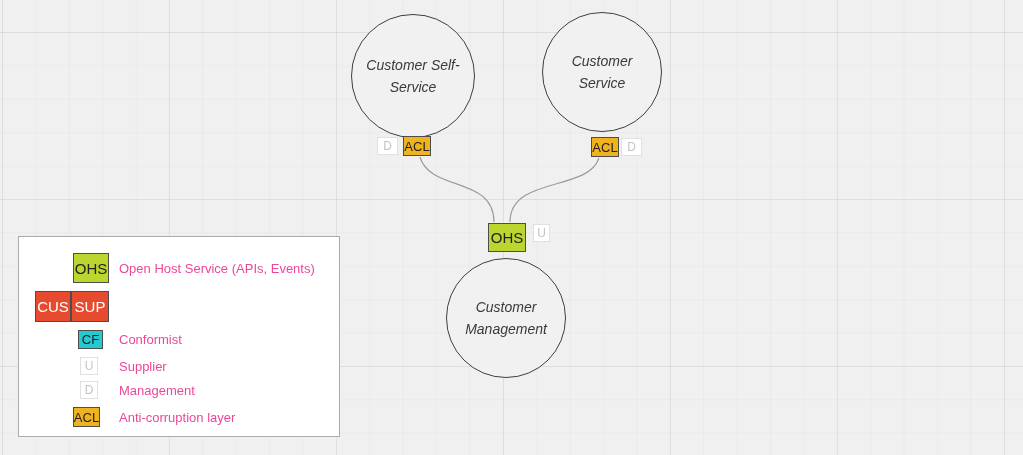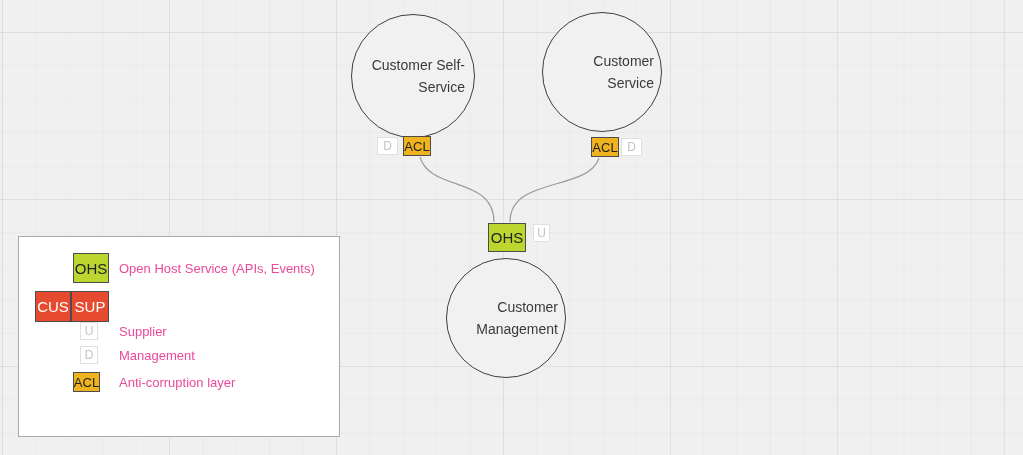--- a/index.html
+++ b/index.html
@@ -22,22 +22,23 @@
 
   svg.edges{position:absolute;left:0;top:0;width:1023px;height:455px;pointer-events:none;}
   svg.edges path{fill:none;stroke:#9b9b9b;stroke-width:1.2;}
 
   .node{
     position:absolute;
     border:1.5px solid #3f3f3f;
     border-radius:50%;
     background:#f1f1f1;
     display:flex;align-items:center;justify-content:center;
-    text-align:right;
+    text-align:center;
     z-index:1;
+    font-style:italic;
   }
   .node .node-label{
     font-size:14px;line-height:22px;color:#3a3a3a;
     width:104px;
   }
   .node.n1{left:351px;top:14px;width:124px;height:124px;}
   .node.n2{left:542px;top:12px;width:120px;height:120px;}
   .node.n3{left:446px;top:258px;width:120px;height:120px;}
 
   .badge{
@@ -83,21 +84,21 @@
   .lbadge.ohs{width:36px;height:30px;background:#bdd62f;font-size:15px;}
   .cus-sup{display:flex;}
   .cus-sup .lbadge{width:37px;height:31px;background:#e74b2f;color:#ffffff;font-size:15px;}
   .cus-sup .lbadge.cus{border-right-width:2px;}
   .cus-sup .lbadge.sup{border-left:none;}
   .lbadge.cf{width:25px;height:19px;background:#25c9d0;font-size:13px;margin-right:6px;}
   .lbadge.udl{width:18px;height:18px;background:#ffffff;border:1px solid #e0e0e0;color:#c4c4c4;font-size:12px;margin-right:11px;}
   .lbadge.acl{width:27px;height:20px;background:#f0b320;font-size:13px;margin-right:9px;}
 
   .r1{margin-bottom:8px;}
-  .r2{margin-bottom:0;}
+  .r2{margin-bottom:8px;}
   .r3{margin-bottom:8px;}
   .r4{margin-bottom:6px;}
   .r5{margin-bottom:8px;}
 </style>
 </head>
 <body>
 
 <div class="canvas">
 
   <svg class="edges">
@@ -133,20 +134,26 @@
 
     <div class="legend-row r2">
       <div class="badge-col">
         <span class="cus-sup">
           <span class="lbadge cus">CUS</span>
           <span class="lbadge sup">SUP</span>
         </span>
       </div>
     </div>
 
+    <div class="legend-row r3">
+      <div class="badge-col">
+        <span class="lbadge cf">CF</span>
+      </div>
+      <span class="legend-label">Conformist</span>
+    </div>
 
     <div class="legend-row r4">
       <div class="badge-col">
         <span class="lbadge udl">U</span>
       </div>
       <span class="legend-label">Supplier</span>
     </div>
 
     <div class="legend-row r5">
       <div class="badge-col">

